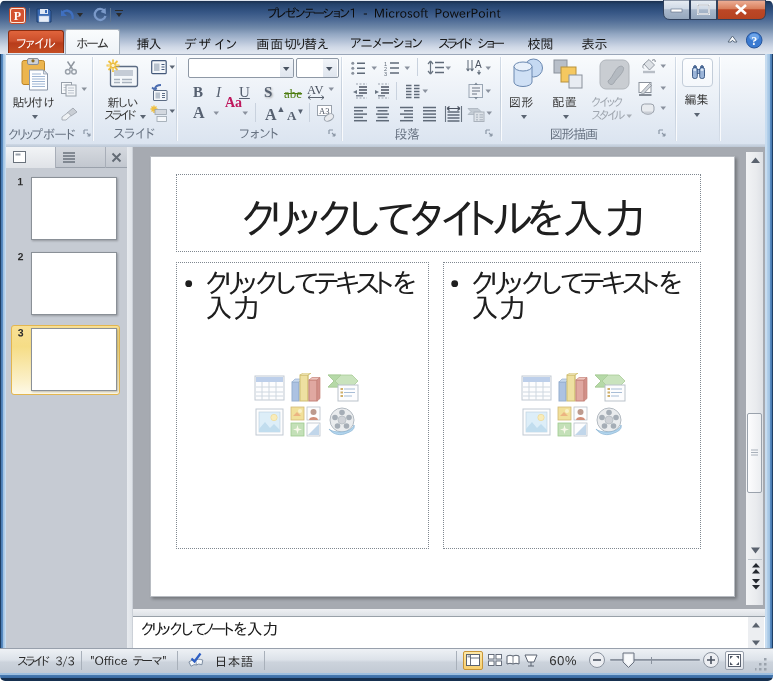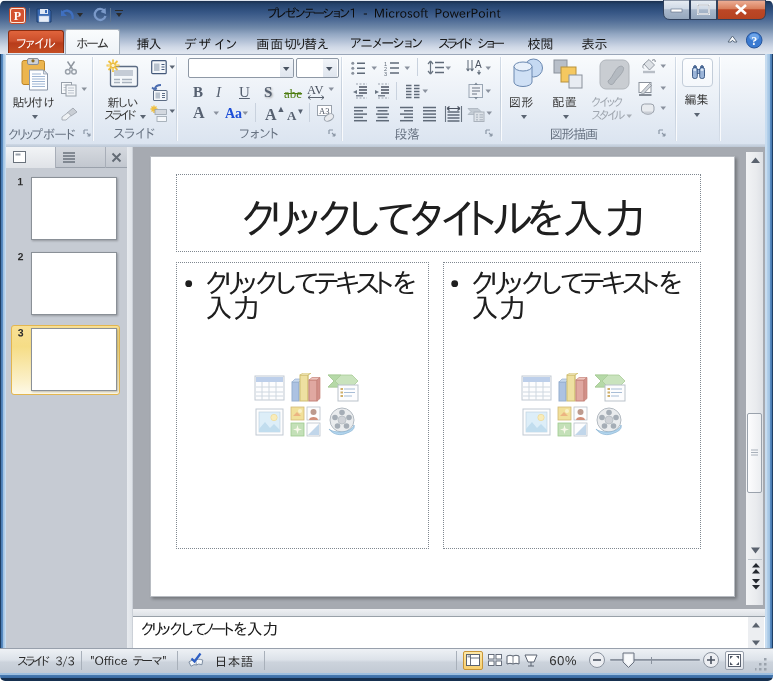--- a/index.html
+++ b/index.html
@@ -252,21 +252,21 @@
 <text x="0" y="10" font-family="Liberation Serif" font-size="12.5" fill="#4a5260">AV</text>
 <path d="M1 13.5 L17 13.5 M1 13.5 l2.5 -2 M1 13.5 l2.5 2 M17 13.5 l-2.5 -2 M17 13.5 l-2.5 2" stroke="#4a5260" stroke-width="0.9"></path>
 </svg>
 <svg class="abs" style="left:328px;top:87px" width="7" height="5">
     <path d="M0.5 0.5 L6 0.5 L3.2 4 Z" fill="#8a919e"></path>
   </svg>
 <div class="abs" style="left:193px;top:104px;font-size:16px;font-family:'Liberation Serif',serif;color:#566070;font-weight:bold">A</div>
 <svg class="abs" style="left:213px;top:111px" width="7" height="5">
     <path d="M0.5 0.5 L6 0.5 L3.2 4 Z" fill="#8a919e"></path>
   </svg>
-<div class="abs" style="left:225px;top:106px;font-size:14px;font-family:'Liberation Serif',serif;color:#1d4ed8;font-weight:bold">Aa</div>
+<div class="abs" style="left:225px;top:95px;font-size:14px;font-family:'Liberation Serif',serif;color:#be185d;font-weight:bold">Aa</div>
 <svg class="abs" style="left:242px;top:111px" width="7" height="5">
     <path d="M0.5 0.5 L6 0.5 L3.2 4 Z" fill="#8a919e"></path>
   </svg>
 <div class="abs" style="left:255px;top:103px;width:1px;height:19px;background:#c9d2de"></div>
 <div class="abs" style="left:265px;top:104px;font-size:16px;font-family:'Liberation Serif',serif;color:#566070;font-weight:bold">A<span style="font-size:9px;vertical-align:8px">▲</span></div>
 <div class="abs" style="left:287px;top:107px;font-size:13px;font-family:'Liberation Serif',serif;color:#566070;font-weight:bold">A<span style="font-size:8px;vertical-align:6px">▼</span></div>
 <div class="abs" style="left:309px;top:103px;width:1px;height:19px;background:#c9d2de"></div>
 <svg class="abs" style="left:317px;top:105px" width="19" height="17">
 <rect x="0.5" y="0.5" width="14" height="10" fill="#fdfdfe" stroke="#9aa2ac"></rect>
 <text x="2" y="8.5" font-family="Liberation Serif" font-size="8.5" fill="#4a5260">A3</text>

